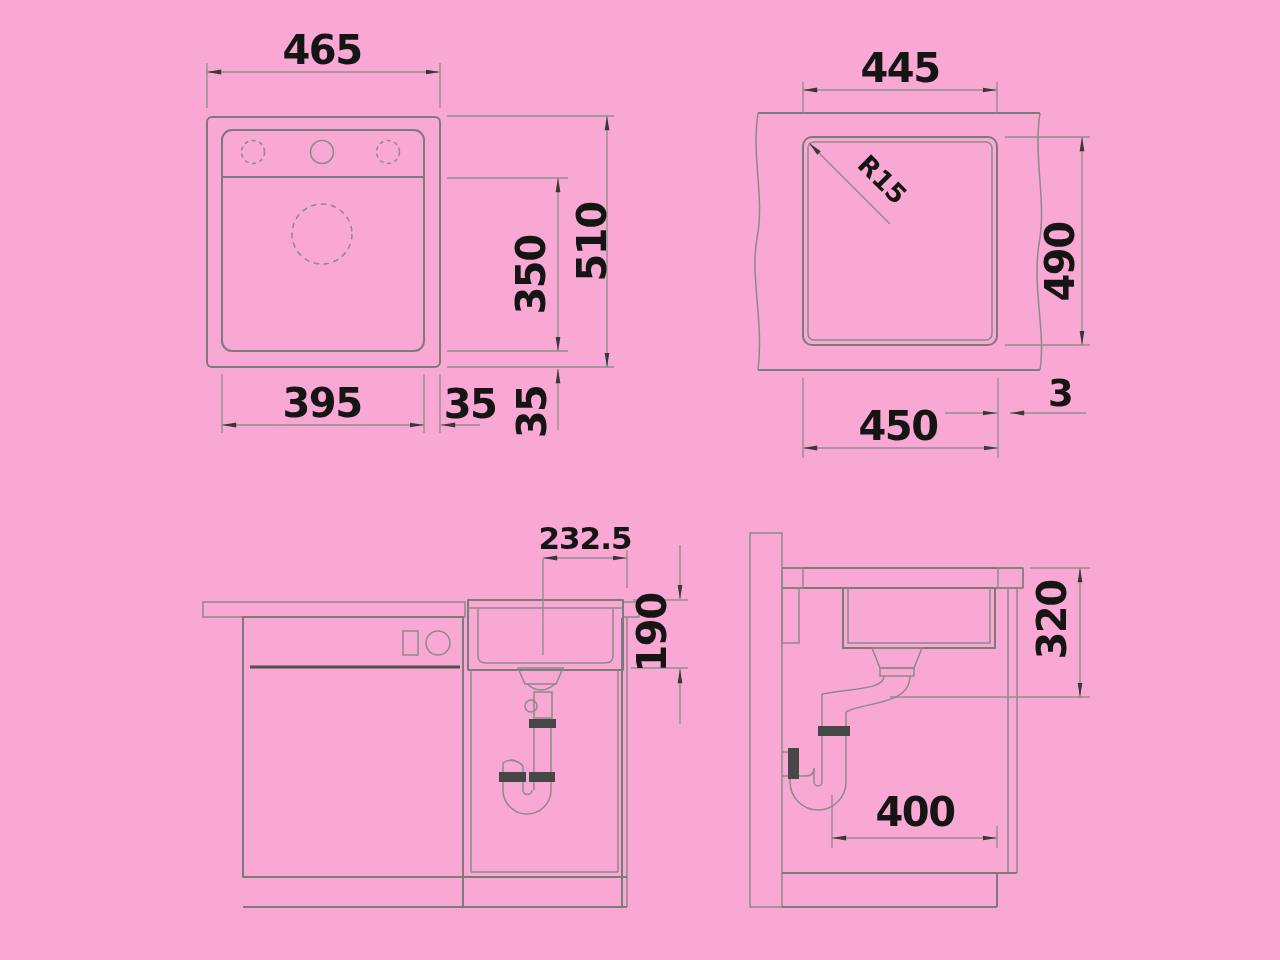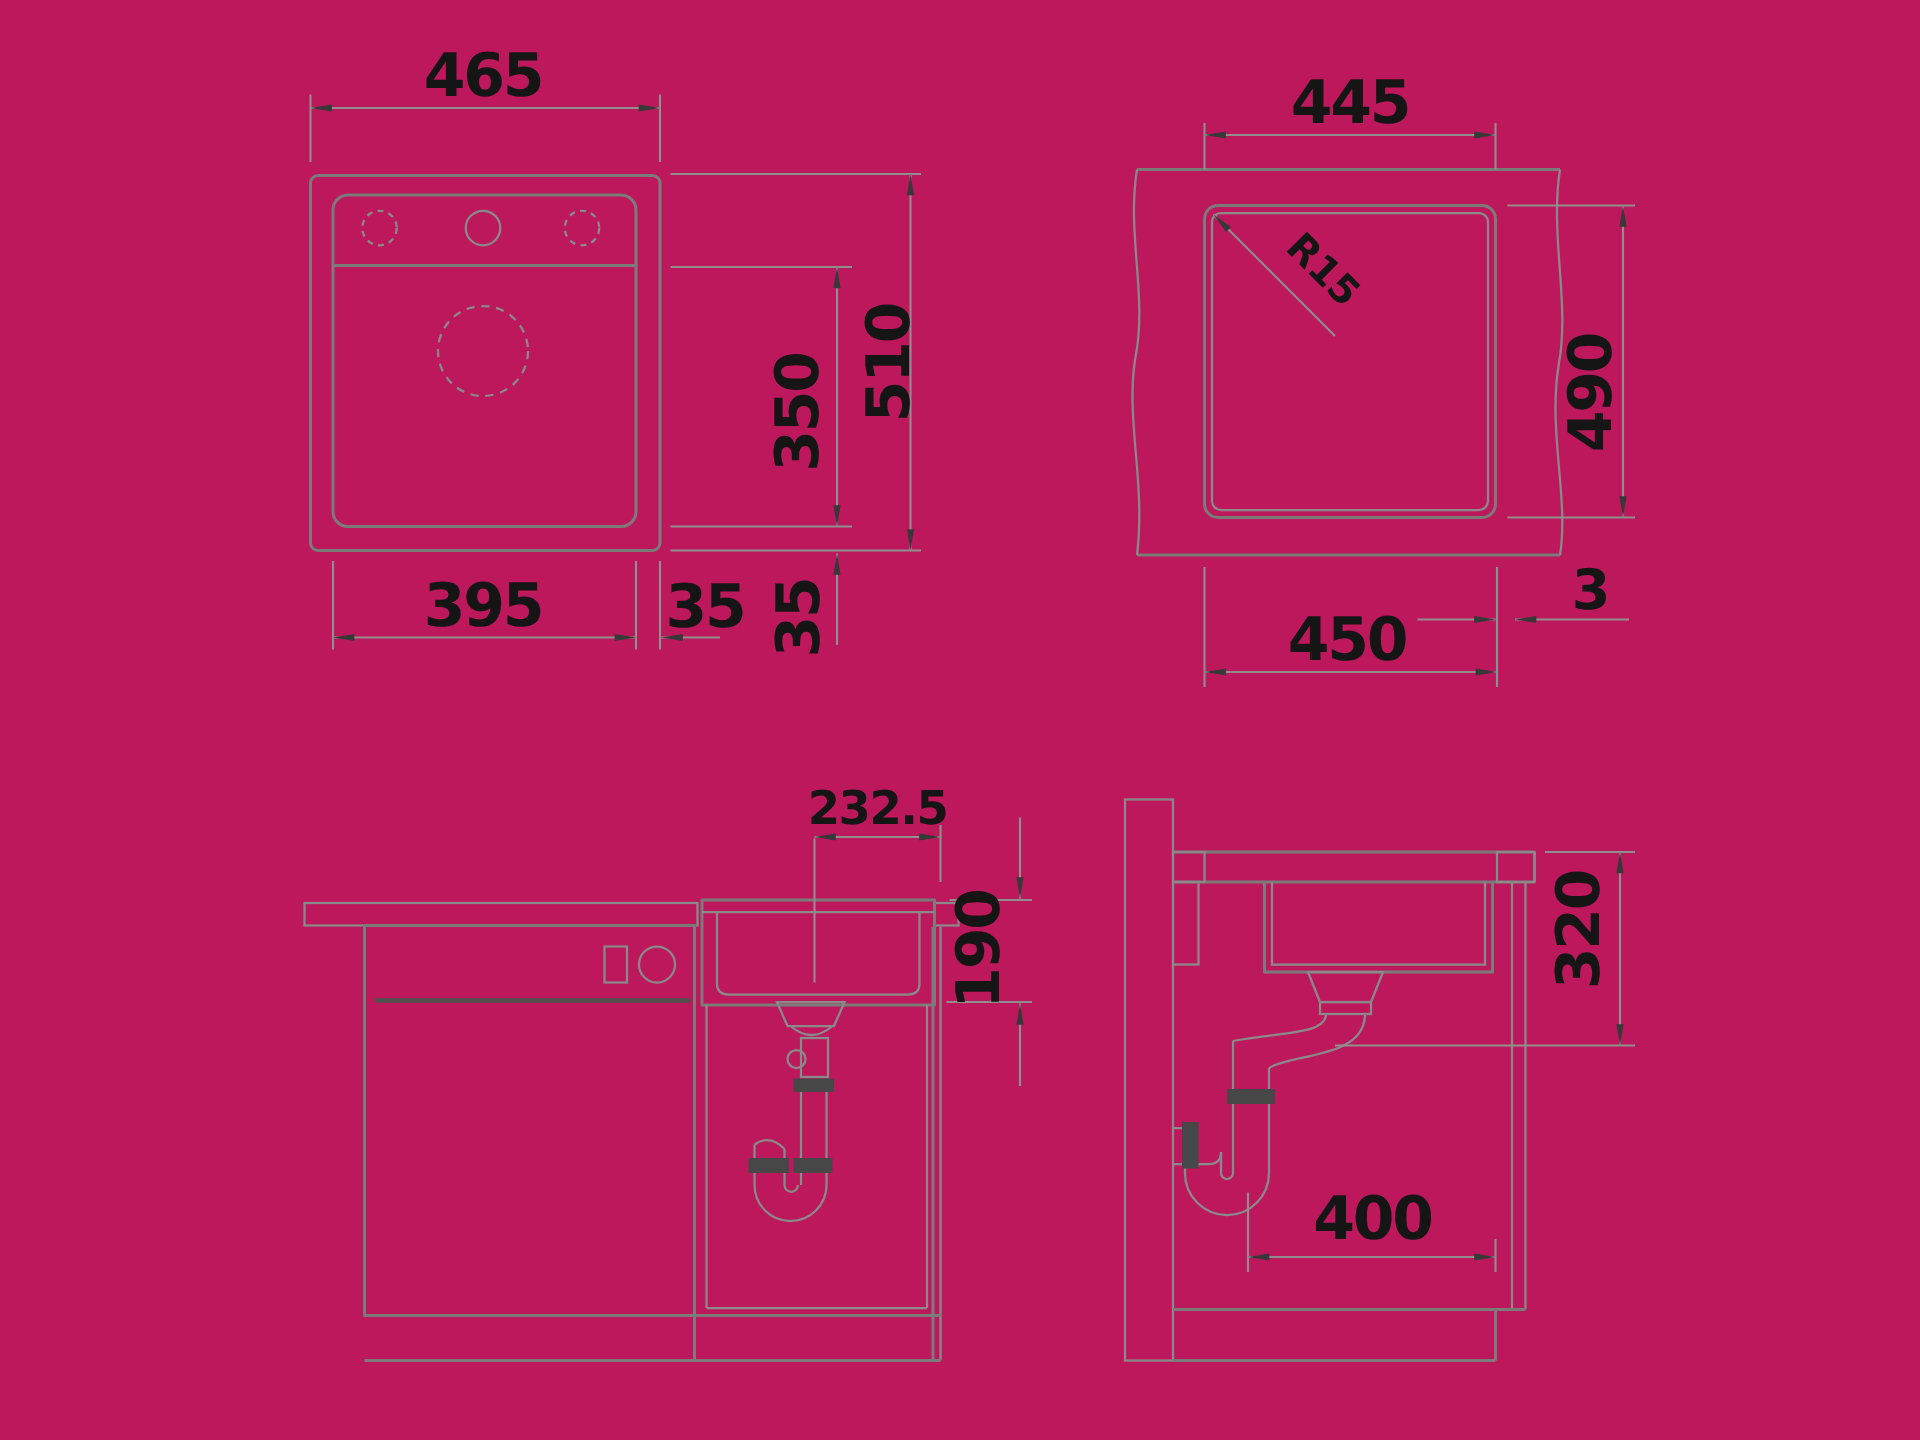--- a/index.html
+++ b/index.html
@@ -1,16 +1,16 @@
 <!DOCTYPE html>
 <html><head>
 <meta charset="utf-8">
 <style>
   html,body{margin:0;padding:0;background:#ffffff;}
-  .canvas{width:1280px;height:960px;background:#be185d;overflow:hidden;position:relative;}
+  .canvas{width:1280px;height:960px;background:#f9a8d4;overflow:hidden;position:relative;}
   svg{display:block;}
   .geo{stroke:#7b7b7b;stroke-width:2;fill:none;stroke-linejoin:round;stroke-linecap:butt;}
   .geo-thin{stroke:#8a8a8a;stroke-width:1.5;fill:none;}
   .geo-bold{stroke:#4f4f4f;stroke-width:3;fill:none;}
   .dash{stroke-dasharray:4 3.5;}
   .dash-lg{stroke-dasharray:5.5 4.5;}
   .dim{stroke:#8f8f8f;stroke-width:1.4;fill:none;}
   .dark{fill:#474747;stroke:none;}
   .lbl{font-family:"DejaVu Sans",sans-serif;font-weight:bold;font-size:40px;fill:#151515;letter-spacing:-1.5px;text-anchor:middle;}
   .lbl-m{font-size:31px;letter-spacing:-1px;}

